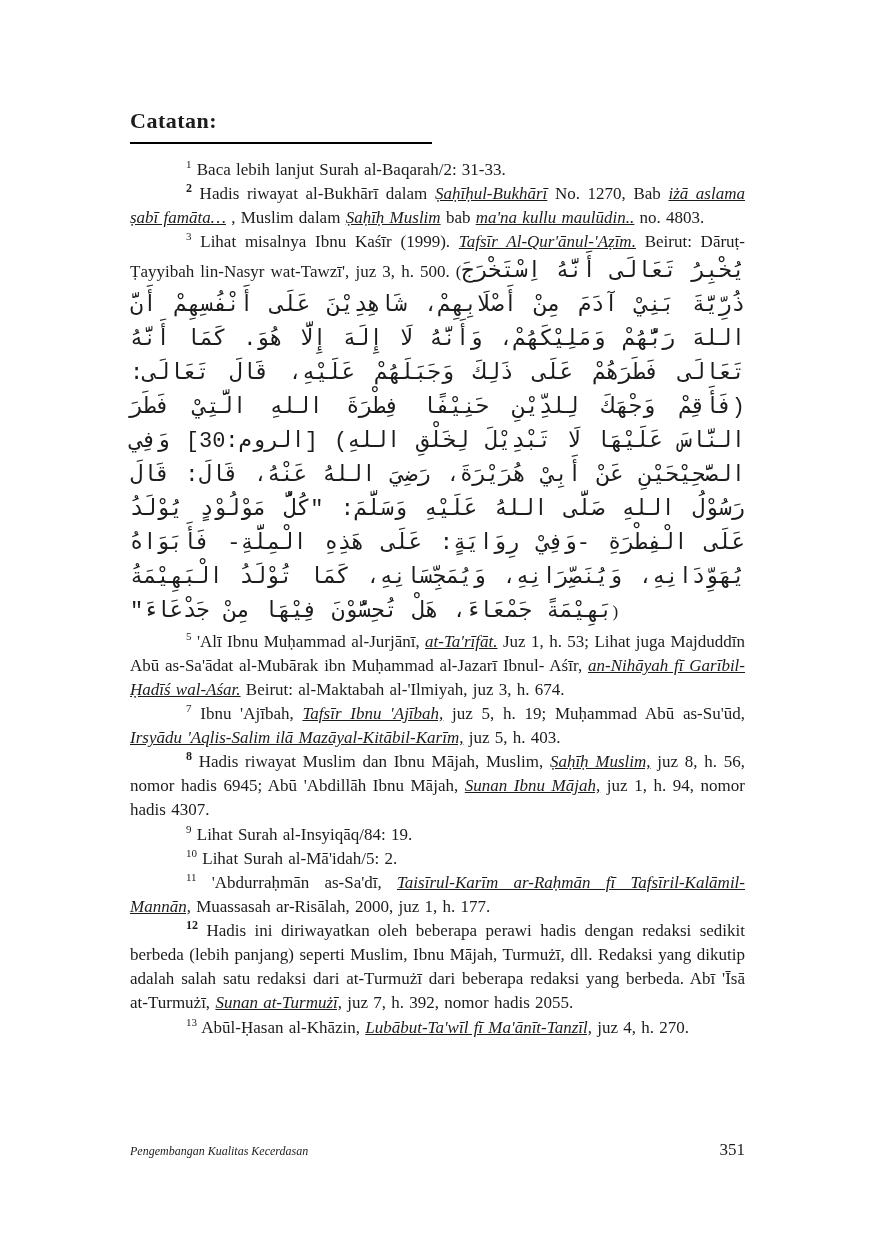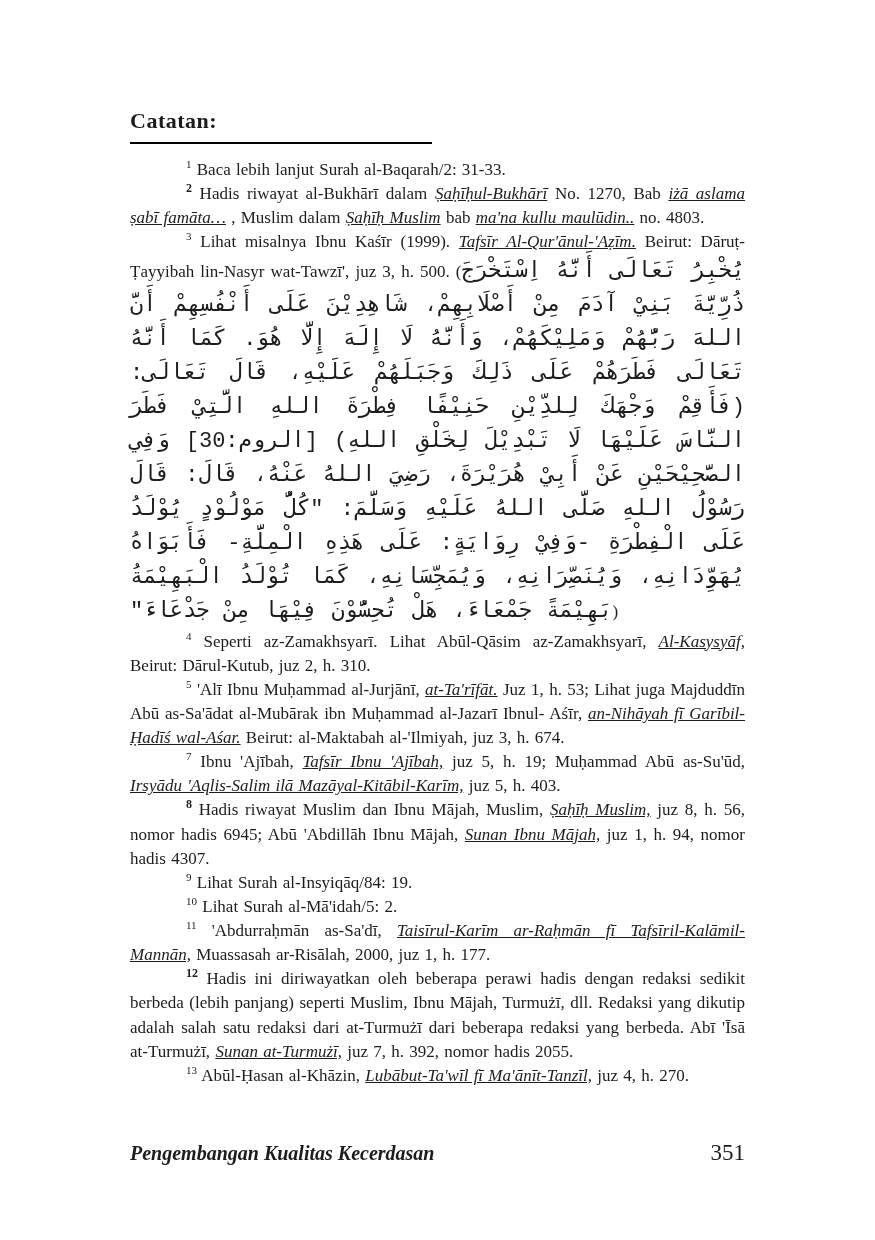--- a/index.html
+++ b/index.html
@@ -63,39 +63,37 @@
     position: absolute;
     left: 130px;
     right: 130px;
     top: 1140px;
     display: flex;
     justify-content: space-between;
     align-items: baseline;
   }
   .footer-left {
     font-style: italic;
-    font-size: 20px;
-    font-weight: bold;
+    font-size: 12px;
   }
   .footer-right {
-    font-size: 23px;
+    font-size: 17px;
   }
 </style>
 </head>
 <body>
 
 <div class="page">
   <div class="content">
     <h1 class="page-title">Catatan:</h1>
     <div class="title-rule"></div>
     <div>
         <p class="note"><sup class="">1</sup> <span>Baca lebih lanjut Surah al-Baqarah/2: 31-33.</span></p>
         <p class="note"><sup class="bold">2</sup> <span>Hadis riwayat al-Bukhārī dalam </span><span class="it">Ṣaḥīḥul-Bukhārī</span><span> No. 1270, Bab </span><span class="it">iżā aslama ṣabī famāta…</span><span> , Muslim dalam </span><span class="it">Ṣaḥīḥ Muslim</span><span> bab </span><span class="it">ma'na kullu maulūdin..</span><span> no. 4803.</span></p>
         <p class="note"><sup class="">3</sup> <span>Lihat misalnya Ibnu Kaśīr (1999). </span><span class="it">Tafsīr Al-Qur'ānul-'Aẓīm.</span><span> Beirut: Dāruṭ-Ṭayyibah lin-Nasyr wat-Tawzī', juz 3, h. 500. (</span><span class="ar" dir="rtl">يُخْبِرُ تَعَالَى أَنَّهُ اِسْتَخْرَجَ ذُرِّيَّةَ بَنِيْ آدَمَ مِنْ أَصْلَابِهِمْ، شَاهِدِيْنَ عَلَى أَنْفُسِهِمْ أَنَّ اللهَ رَبُّهُمْ وَمَلِيْكَهُمْ، وَأَنَّهُ لَا إِلَهَ إِلَّا هُوَ. كَمَا أَنَّهُ تَعَالَى فَطَرَهُمْ عَلَى ذَلِكَ وَجَبَلَهُمْ عَلَيْهِ، قَالَ تَعَالَى: (فَأَقِمْ وَجْهَكَ لِلدِّيْنِ حَنِيْفًا فِطْرَةَ اللهِ الَّتِيْ فَطَرَ النَّاسَ عَلَيْهَا لَا تَبْدِيْلَ لِخَلْقِ اللهِ) [الروم:30] وَفِي الصَّحِيْحَيْنِ عَنْ أَبِيْ هُرَيْرَةَ، رَضِيَ اللهُ عَنْهُ، قَالَ: قَالَ رَسُوْلُ اللهِ صَلَّى اللهُ عَلَيْهِ وَسَلَّمَ: "كُلُّ مَوْلُوْدٍ يُوْلَدُ عَلَى الْفِطْرَةِ -وَفِيْ رِوَايَةٍ: عَلَى هَذِهِ الْمِلَّةِ- فَأَبَوَاهُ يُهَوِّدَانِهِ، وَيُنَصِّرَانِهِ، وَيُمَجِّسَانِهِ، كَمَا تُوْلَدُ الْبَهِيْمَةُ بَهِيْمَةً جَمْعَاءَ، هَلْ تُحِسُّوْنَ فِيْهَا مِنْ جَدْعَاءَ"</span><span>)</span></p>
-        <p class="note"><sup class="">4</sup> <span>Seperti az-Zamakhsyarī. Lihat Abūl-Qāsim az-Zamakhsyarī, </span><span class="it">Al-Kasysyāf,</span><span> Beirut: Dārul-Kutub, juz 2, h. 310.</span></p>
         <p class="note"><sup class="">5</sup> <span>'Alī Ibnu Muḥammad al-Jurjānī, </span><span class="it">at-Ta'rīfāt.</span><span> Juz 1, h. 53; Lihat juga Majduddīn Abū as-Sa'ādat al-Mubārak ibn Muḥammad al-Jazarī Ibnul- Aśīr, </span><span class="it">an-Nihāyah fī Garībil-Ḥadīś wal-Aśar.</span><span> Beirut: al-Maktabah al-'Ilmiyah, juz 3, h. 674.</span></p>
         <p class="note"><sup class="">7</sup> <span>Ibnu 'Ajībah, </span><span class="it">Tafsīr Ibnu 'Ajībah,</span><span> juz 5, h. 19; Muḥammad Abū as-Su'ūd, </span><span class="it">Irsyādu 'Aqlis-Salim ilā Mazāyal-Kitābil-Karīm,</span><span> juz 5, h. 403.</span></p>
         <p class="note"><sup class="bold">8</sup> <span>Hadis riwayat Muslim dan Ibnu Mājah, Muslim, </span><span class="it">Ṣaḥīḥ Muslim,</span><span> juz 8, h. 56, nomor hadis 6945; Abū 'Abdillāh Ibnu Mājah, </span><span class="it">Sunan Ibnu Mājah,</span><span> juz 1, h. 94, nomor hadis 4307.</span></p>
         <p class="note"><sup class="">9</sup> <span>Lihat Surah al-Insyiqāq/84: 19.</span></p>
         <p class="note"><sup class="">10</sup> <span>Lihat Surah al-Mā'idah/5: 2.</span></p>
         <p class="note"><sup class="">11</sup> <span>'Abdurraḥmān as-Sa'dī, </span><span class="it">Taisīrul-Karīm ar-Raḥmān fī Tafsīril-Kalāmil-Mannān,</span><span> Muassasah ar-Risālah, 2000, juz 1, h. 177.</span></p>
         <p class="note"><sup class="bold">12</sup> <span>Hadis ini diriwayatkan oleh beberapa perawi hadis dengan redaksi sedikit berbeda (lebih panjang) seperti Muslim, Ibnu Mājah, Turmużī, dll. Redaksi yang dikutip adalah salah satu redaksi dari at-Turmużī dari beberapa redaksi yang berbeda. Abī 'Īsā at-Turmużī, </span><span class="it">Sunan at-Turmużī,</span><span> juz 7, h. 392, nomor hadis 2055.</span></p>
         <p class="note"><sup class="">13</sup> <span>Abūl-Ḥasan al-Khāzin, </span><span class="it">Lubābut-Ta'wīl fī Ma'ānīt-Tanzīl,</span><span> juz 4, h. 270.</span></p>
       </div>
   </div>

